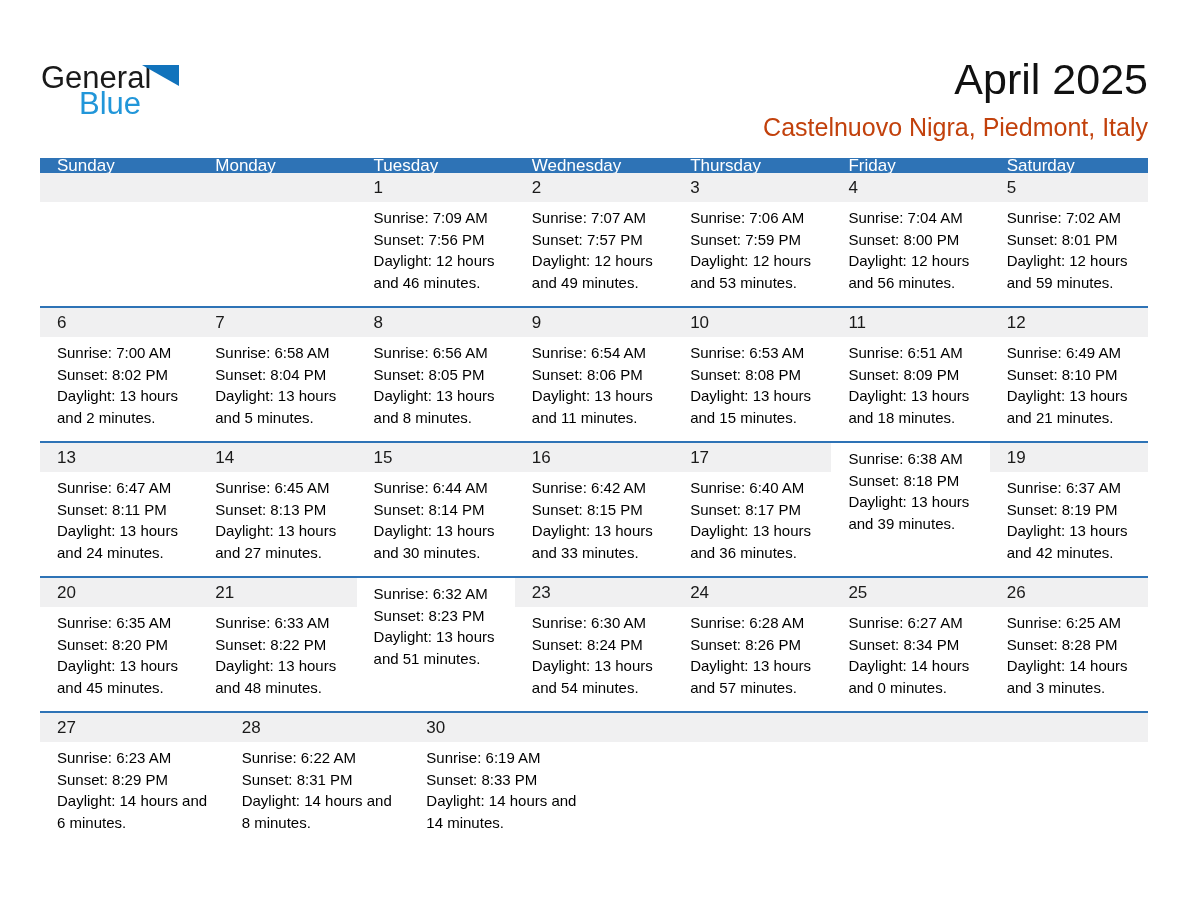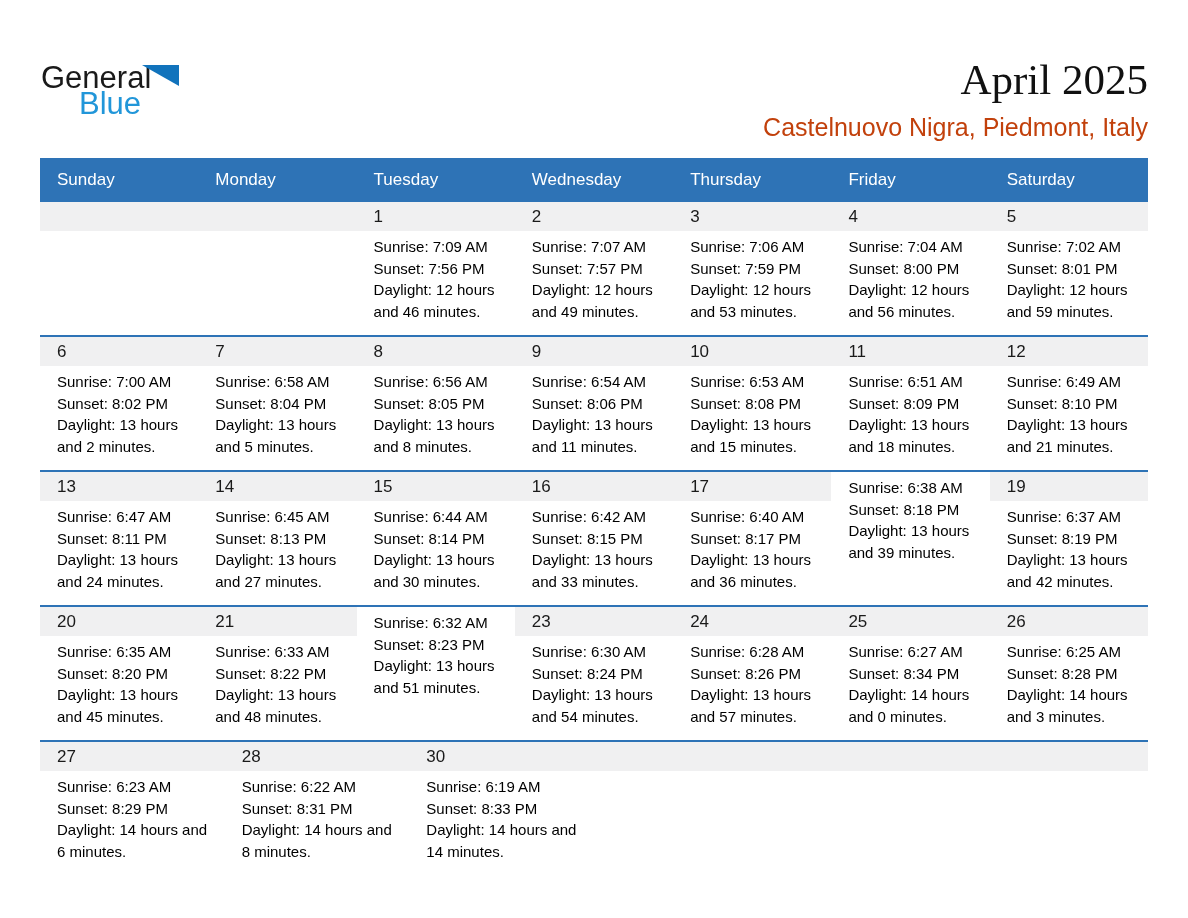--- a/index.html
+++ b/index.html
@@ -24,27 +24,27 @@
     -webkit-clip-path:polygon(0 0,100% 0,100% 100%);
     clip-path:polygon(0 0,100% 0,100% 100%);
   }
   .logo-blue {
     position:absolute; left:0; top:26px; width:138px; text-align:center;
     font-size:31px; line-height:1; color:#2196D9;
   }
 
   
   .title-block { position:absolute; right:40px; top:56px; text-align:right; }
-  .month-title { font-size:43px; line-height:1.1; font-weight:400; color:#111;font-family:Liberation Serif, serif; }
+  .month-title { font-size:43px; line-height:1.1; font-weight:400; color:#111; }
   .location { font-size:25px; line-height:1.2; margin-top:9px; color:#c2410c; }
 
   
   .calendar { position:absolute; left:40px; top:158px; width:1108px; }
   .weekday-row {
-    display:flex; background:#2E73B6; height:44px; align-items:center;
+    display:flex; background:#2E73B6; height:15px; align-items:center;
   }
   .weekday-cell {
     flex:1; color:#ffffff; font-size:17px; padding-left:17px;
     white-space:nowrap; overflow:hidden;
   }
   .week-row {
     display:flex; border-top:2px solid #2E73B6; height:133px;
   }
   .week-row:first-of-type { border-top:none; }
   .cell { flex:1; display:flex; flex-direction:column; min-width:0; }

